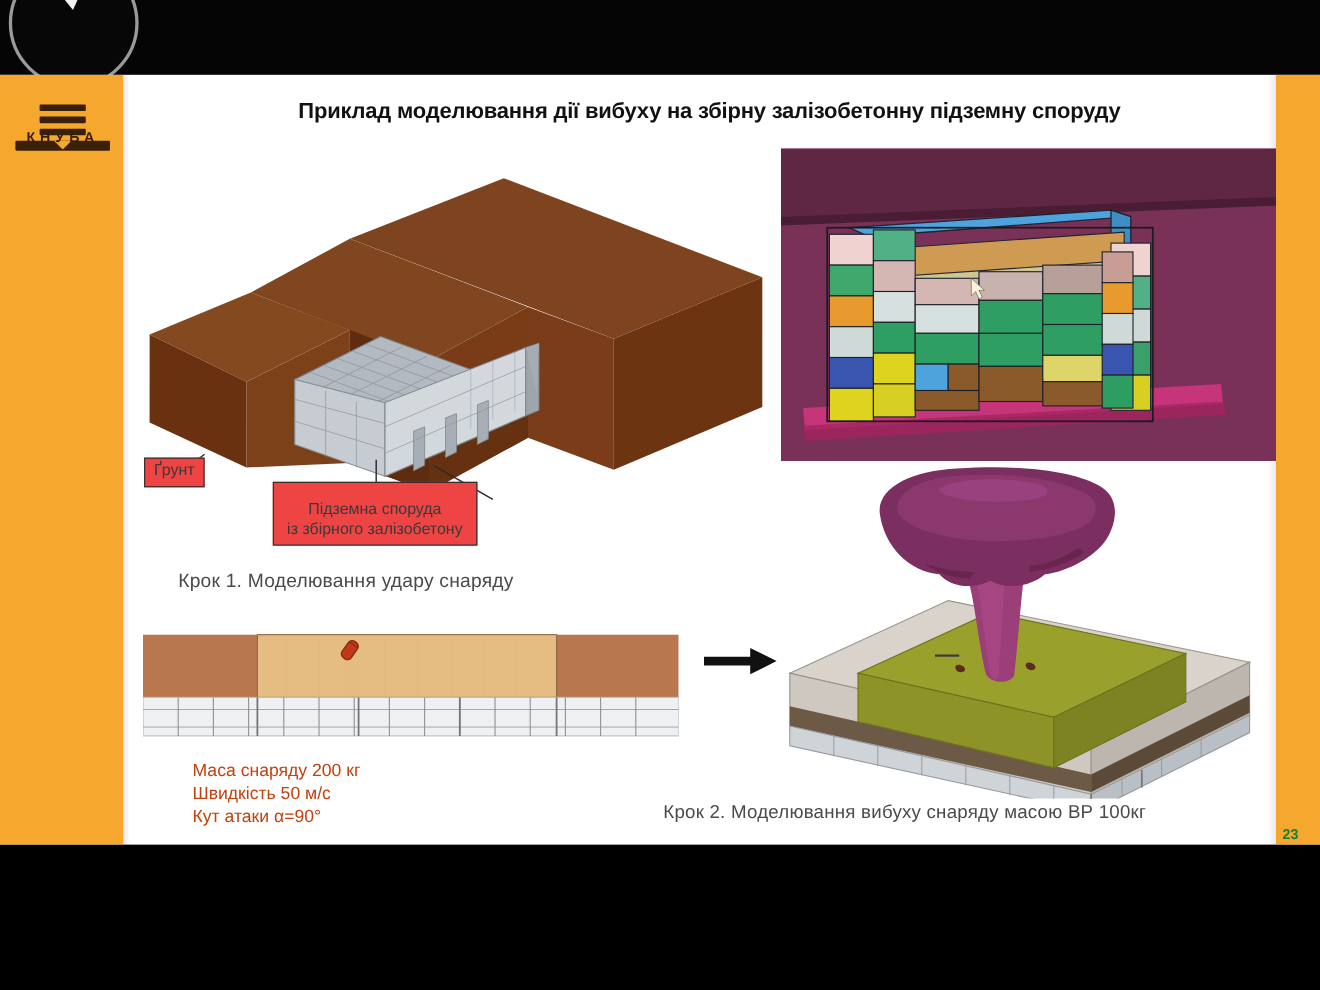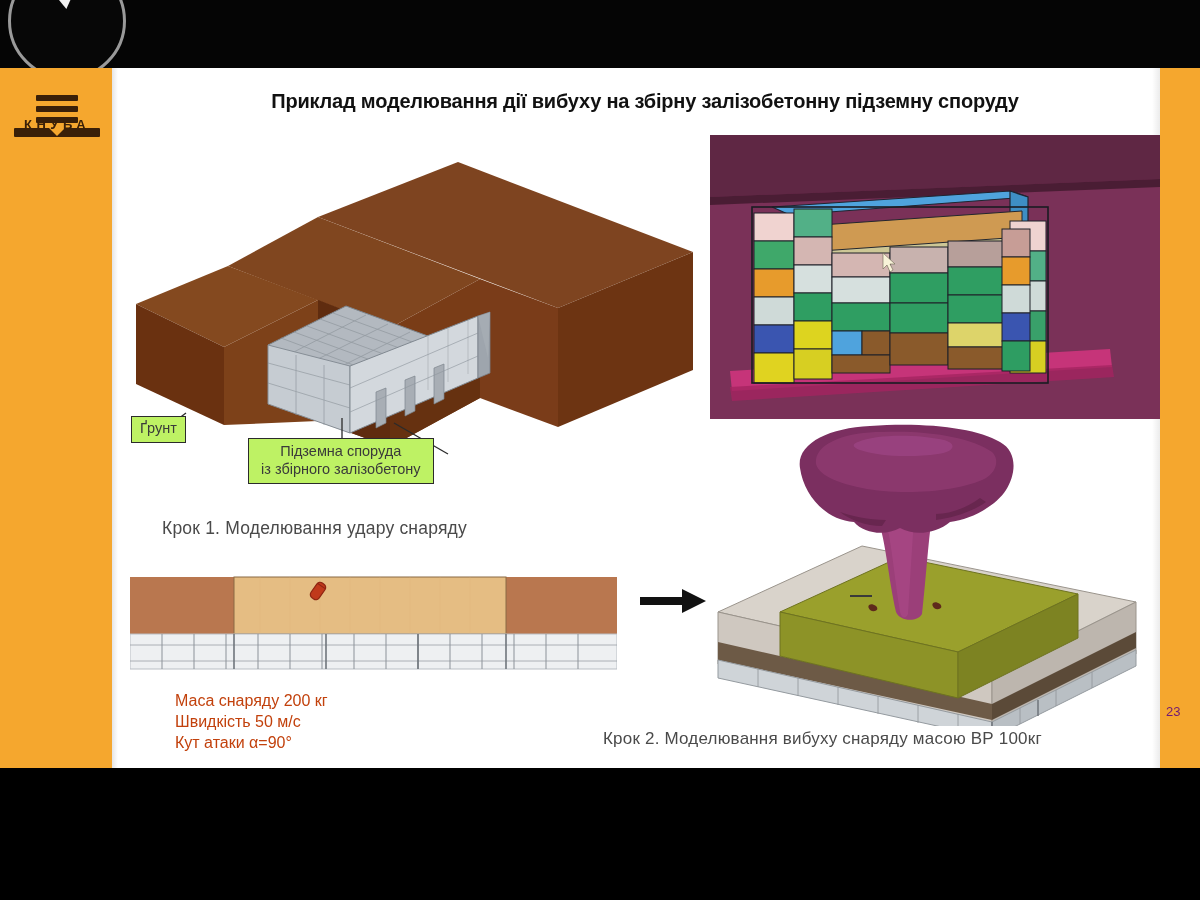--- a/index.html
+++ b/index.html
@@ -62,43 +62,43 @@
   .logo .notch {
     position: absolute; left: 35px; top: 35px; width: 16px; height: 8px;
     background: #f5a72e; clip-path: polygon(0 0, 100% 0, 50% 100%);
   }
   .logo-word {
     position: absolute; left: 0; top: 50px; width: 86px;
     font-size: 13px; font-weight: 700; letter-spacing: 4.5px;
     color: #3a2008; text-align: center; line-height: 1; padding-left: 24px;
   }
   .page-num {
-    position: absolute; left: 1166px; top: 636px;
-    font-size: 13px; font-weight: 400; color: #701a75;
+    position: absolute; left: 1166px; top: 683px;
+    font-size: 13px; font-weight: 700; color: #15803d;
   }
 
   
   .title {
     position: absolute; left: 140px; top: 22px; width: 1010px;
     font-size: 20px; font-weight: 700; color: #111; text-align: center;
     letter-spacing: -0.2px; white-space: nowrap;
   }
 
   
   .fig-soil { position: absolute; left: 128px; top: 72px; width: 568px; height: 330px; }
   .fig-soil svg { display: block; }
 
   
   .callout {
-    position: absolute; border: 1.6px solid #2b2b2b; background: #bef264;
+    position: absolute; border: 1.6px solid #2b2b2b; background: #ef4444;
     color: #3a3a3a; font-size: 14.5px; line-height: 1.22; text-align: center;
     padding: 3px 8px 4px;
   }
   .callout-ground { left: 131px; top: 348px; }
-  .callout-struct { left: 248px; top: 370px; padding: 4px 12px 5px; }
+  .callout-struct { left: 248px; top: 370px; padding: 16px 12px 5px; }
 
   
   .caption { position: absolute; color: #4a4a4a; font-size: 17.5px; letter-spacing: .2px; }
   .caption-step1 { left: 162px; top: 450px; }
   .caption-step2 { left: 575px; top: 661px; font-size: 17px; margin-left: 28px; }
 
   
   .fig-section { position: absolute; left: 130px; top: 505px; width: 487px; height: 100px; }
   .arrow-right { position: absolute; left: 638px; top: 519px; width: 72px; height: 28px; }
 

